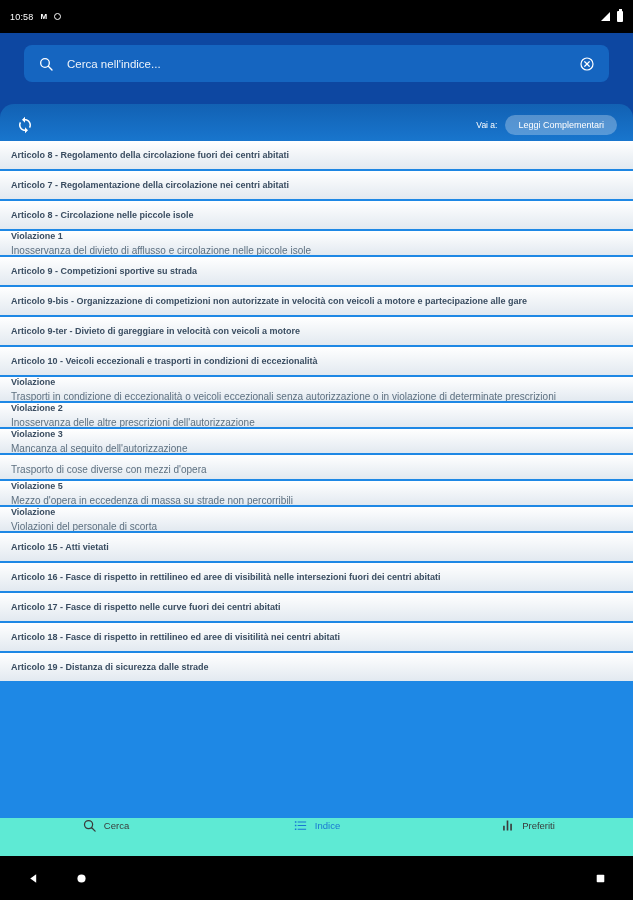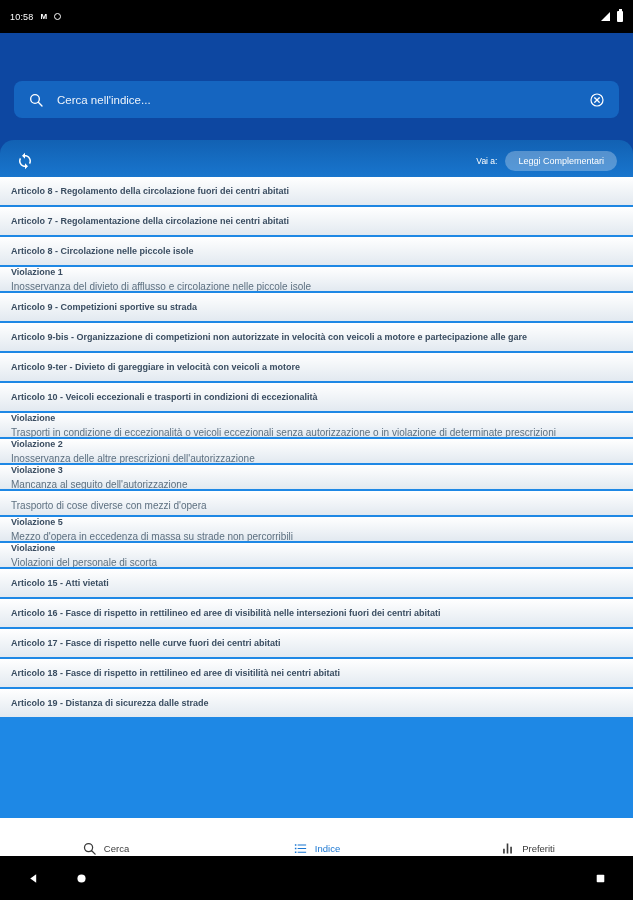--- a/index.html
+++ b/index.html
@@ -11,21 +11,21 @@
   .status-bar { height:33px; background:#000; color:#fff; display:flex; align-items:center; justify-content:space-between; padding:0 10px; font-size:9px; flex:0 0 auto; }
   .sb-left, .sb-right { display:flex; align-items:center; gap:7px; }
   .sb-time { font-size:9px; letter-spacing:.2px; }
   .sb-app-icon { font-size:8px; font-weight:bold; line-height:1; }
   .sb-ring { width:7px; height:7px; border:1.3px solid #fff; border-radius:50%; display:inline-block; }
   .signal-wedge { width:0; height:0; border-left:9px solid transparent; border-bottom:9px solid #fff; display:inline-block; }
   .battery { width:6px; height:11px; background:#fff; border-radius:1px; position:relative; display:inline-block; }
   .battery::before { content:""; position:absolute; top:-2px; left:1.5px; width:3px; height:2px; background:#fff; }
 
   
-  .header { background:#0D47A1; padding:12px 14px 22px; flex:0 0 auto;margin-top:36px; }
+  .header { background:#0D47A1; padding:12px 24px 22px; flex:0 0 auto; }
   .search-bar { height:37px; background:#1565C0; border-radius:8px; display:flex; align-items:center; padding:0 14px; gap:13px; }
   .search-bar svg { display:block; }
   .search-input { flex:1; background:transparent; border:none; outline:none; color:#fff; font-size:11.5px; font-family:"Liberation Sans", sans-serif; }
   .search-input::placeholder { color:rgba(255,255,255,.92); opacity:1; }
   .icon-btn { display:flex; align-items:center; justify-content:center; cursor:pointer; color:#fff; }
 
   
   .panel { flex:1 1 auto; min-height:0; display:flex; flex-direction:column; border-radius:14px 14px 0 0; overflow:hidden;
            background:linear-gradient(180deg,#1261B3 0%, #1E88E5 70px, #1E88E5 100%); }
   .panel-toolbar { display:flex; align-items:center; justify-content:space-between; padding:11px 16px 6px; color:#fff; flex:0 0 auto; }
@@ -36,21 +36,21 @@
 
   
   .list { flex:1 1 auto; min-height:0; overflow:hidden; display:flex; flex-direction:column; gap:2px; }
   .row { background:linear-gradient(180deg,#ffffff 0%, #e2e9f0 100%); padding:0 11px; display:flex; flex-direction:column; justify-content:center; flex:0 0 auto; cursor:pointer; }
   .row.article { height:28px; }
   .row.violation { height:24px; }
   .row-title { font-size:9px; font-weight:bold; color:#3a4d61; white-space:nowrap; overflow:hidden; }
   .row-desc { font-size:10px; color:#5d7080; white-space:nowrap; overflow:hidden; margin-top:4px; }
 
   
-  .bottom-nav { height:38px; background:#ffffff; display:flex; align-items:flex-end; flex:0 0 auto; }
+  .bottom-nav { height:38px; background:#5eead4; display:flex; align-items:flex-start; flex:0 0 auto; }
   .nav-item { flex:1; display:flex; align-items:center; justify-content:center; gap:7px; cursor:pointer; color:#3a3a3a; }
   .nav-item .nav-icon { width:15px; height:15px; display:flex; }
   .nav-item .nav-icon svg { width:15px; height:15px; }
   .nav-label { font-size:9.5px; }
   .nav-item.active { color:#1976D2; }
 
   
   .android-nav { height:44px; background:#000; display:flex; align-items:center; justify-content:space-between; padding:0 26px; flex:0 0 auto; }
   .an-left { display:flex; align-items:center; gap:34px; }
   .an-btn { width:14px; height:14px; display:flex; align-items:center; justify-content:center; cursor:pointer; }

